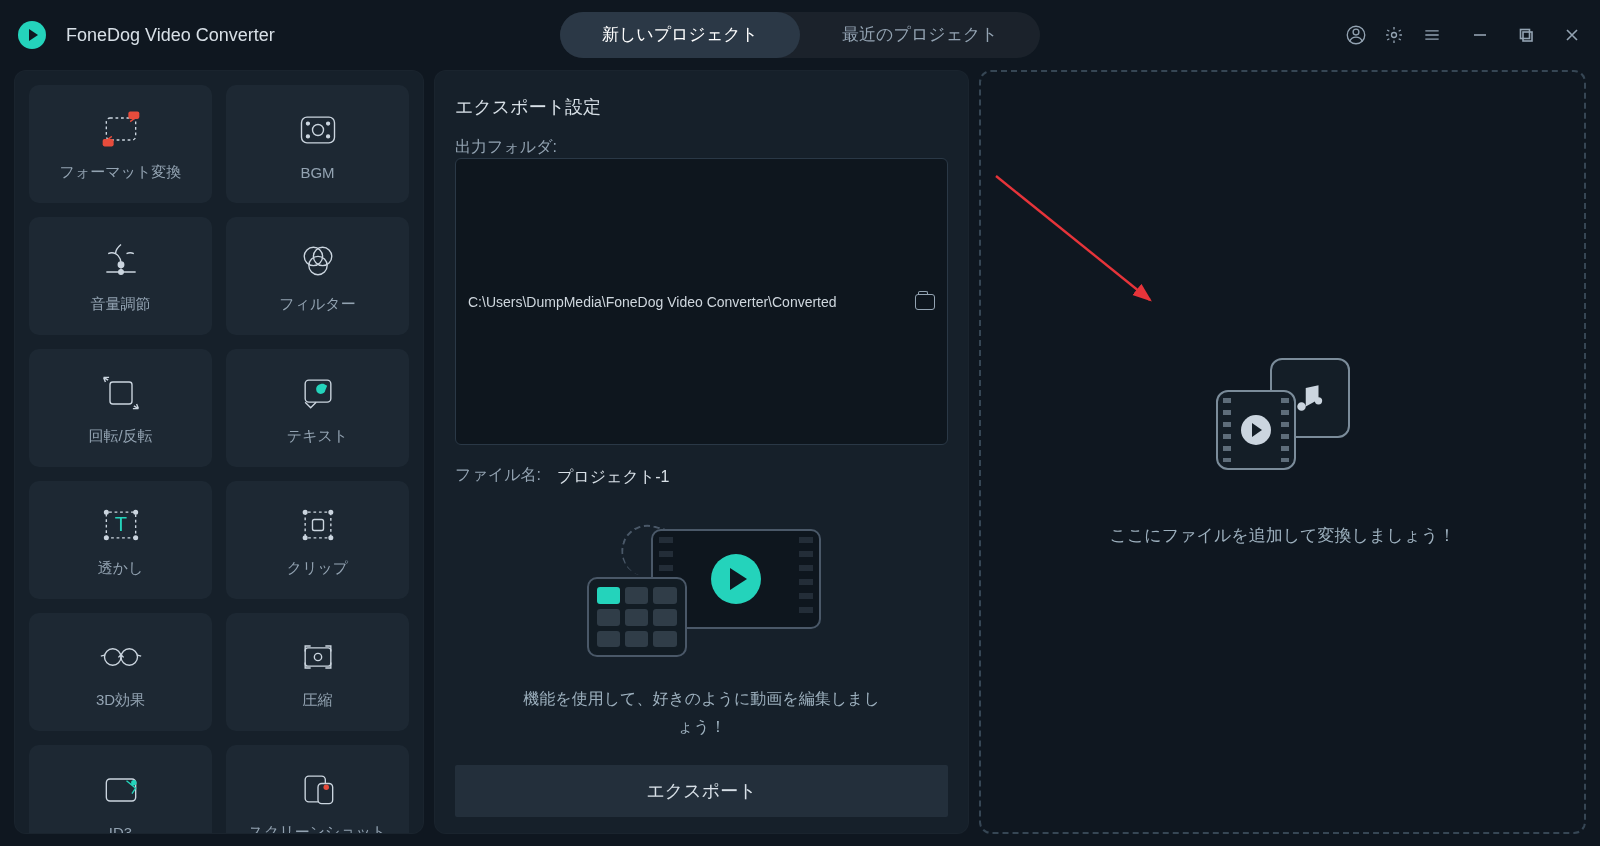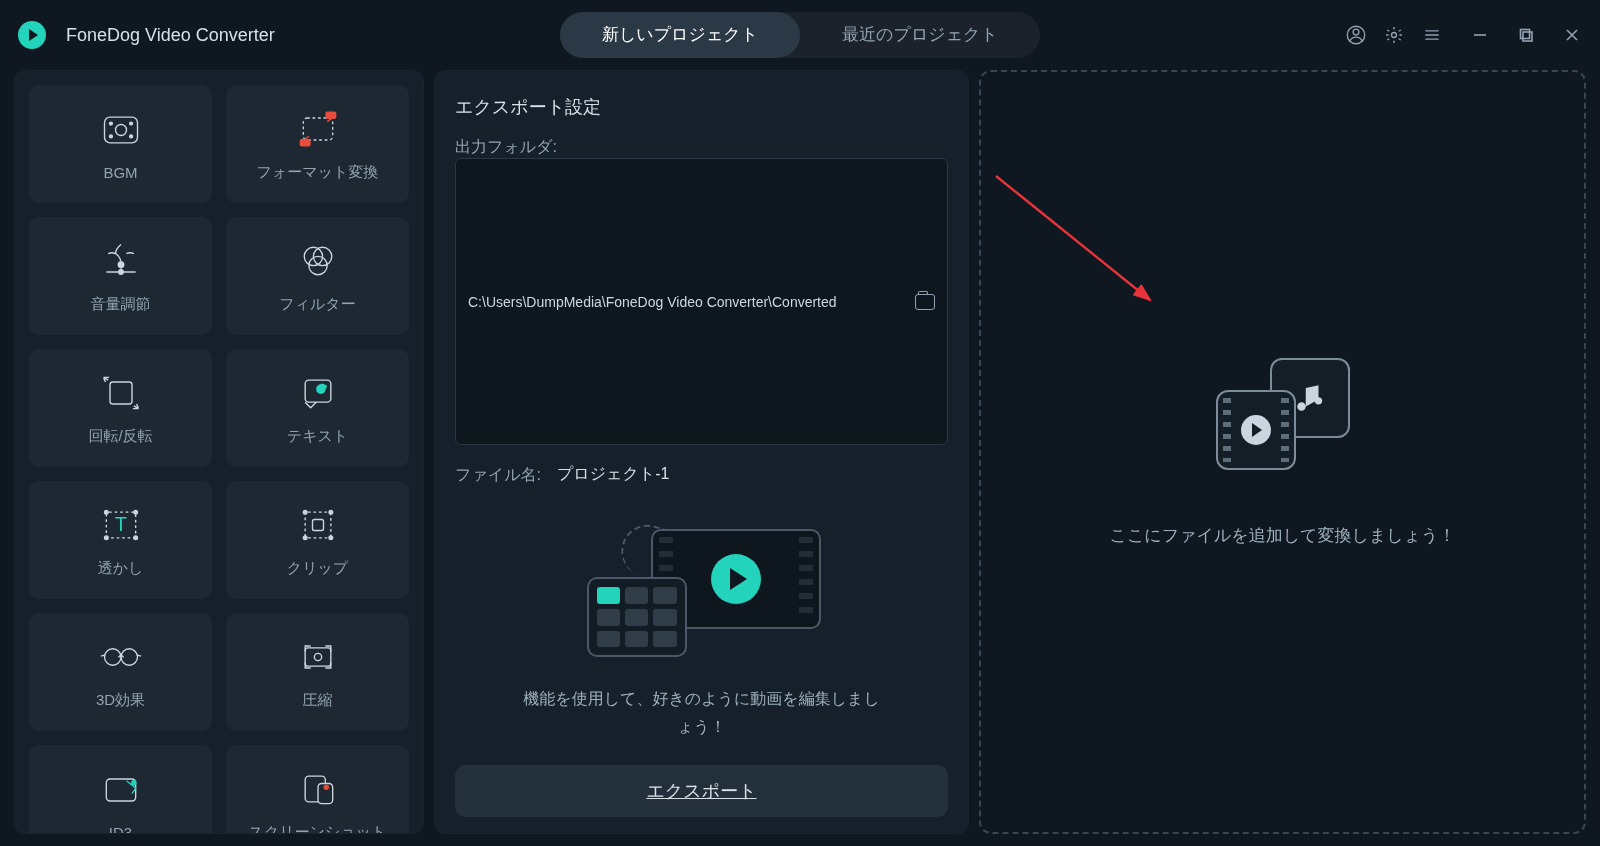--- a/index.html
+++ b/index.html
@@ -75,21 +75,21 @@
   gap:12px;cursor:pointer;text-align:center;
 }
 .tool.overflow{margin-bottom:-40px;}
 .tool .ticon{width:44px;height:44px;color:#cbd5df;display:grid;place-items:center;}
 .tool .ticon svg{width:100%;height:100%;stroke:currentColor;fill:none;stroke-width:1.5;}
 .tool .label{font-size:15px;color:var(--text-dim);}
 
 
 .center{background:var(--bg1);padding:24px 20px 16px 20px;display:flex;flex-direction:column;border:1px solid rgba(255,255,255,.02);}
 .section-title{font-size:18px;color:var(--text);margin-bottom:18px;}
-.form-row{display:flex;align-items:flex-start;gap:16px;margin-bottom:18px;}
+.form-row{display:flex;align-items:flex-end;gap:16px;margin-bottom:18px;}
 .form-label{font-size:16px;color:var(--text-dim);white-space:nowrap;}
 .path-field{
   flex:1;background:#0e161e;border:1px solid var(--border);border-radius:6px;
   height:42px;display:flex;align-items:center;padding:12px 12px;gap:10px;color:#cfd7de;
 }
 .path-field .path-text{flex:1;overflow:hidden;text-overflow:ellipsis;white-space:nowrap;font-size:14px;}
 .path-field .folder-ic{width:20px;height:16px;border:1.5px solid var(--text-dim);border-radius:3px;position:relative;cursor:pointer;}
 .path-field .folder-ic::before{content:"";position:absolute;top:-4px;left:2px;width:8px;height:3px;border:1.5px solid var(--text-dim);border-bottom:none;border-radius:2px 2px 0 0;}
 .file-name{background:transparent;border:none;outline:none;color:var(--text);font-size:16px;}
 
@@ -107,22 +107,22 @@
 .film .play{width:50px;height:50px;border-radius:50%;background:var(--accent);display:grid;place-items:center;}
 .film .play::before{content:"";border-left:17px solid var(--bg0);border-top:11px solid transparent;border-bottom:11px solid transparent;margin-left:5px;}
 .film.front{left:10px;top:48px;width:100px;height:80px;background:#121c24;}
 .film.front .grid{position:absolute;inset:8px;display:grid;grid-template:repeat(3,1fr)/repeat(3,1fr);gap:5px;}
 .film.front .cell{background:#303d48;border-radius:3px;}
 .film.front .cell.hi{background:var(--accent);}
 .dotted-c{position:absolute;left:44px;top:-2px;width:70px;height:52px;border:2px dashed #4a5868;border-radius:30px;border-right:none;border-bottom:none;transform:rotate(15deg);}
 .placeholder-text{color:#9db0be;font-size:16px;text-align:center;max-width:360px;line-height:1.7;}
 
 .export-btn{
-  margin-top:auto;height:52px;border-radius:10px;background:var(--bg3);
-  display:grid;place-items:center;font-size:18px;color:var(--text);cursor:pointer;text-decoration:underline;
+  margin-top:auto;height:52px;border-radius:2px;background:var(--bg3);
+  display:grid;place-items:center;font-size:18px;color:var(--text);cursor:pointer;
 }
 
 
 .dropzone{
   border:2px dashed var(--border-dash);border-radius:12px;display:flex;
   flex-direction:column;align-items:center;justify-content:center;gap:54px;
   position:relative;
 }
 .drop-illustration{position:relative;width:134px;height:112px;}
 .media-card{
@@ -194,40 +194,40 @@
     </div>
   </div>
 </div>
 
 <div class="main">
 
   <div class="panel sidebar">
     <div class="tool">
       <div class="ticon">
         <svg viewBox="0 0 48 48">
+            <rect x="8" y="12" width="32" height="24" rx="4" stroke-dasharray="3 3"></rect>
+            <path d="M14 32 6 38M34 16l8-6" stroke="#e74c3c"></path>
+            <rect x="4" y="35" width="12" height="8" rx="2" fill="#e74c3c" stroke="none"></rect>
+            <rect x="32" y="5" width="12" height="8" rx="2" fill="#e74c3c" stroke="none"></rect>
+          </svg>
+      </div>
+      <div class="label">フォーマット変換</div>
+    </div>
+    <div class="tool">
+      <div class="ticon">
+        <svg viewBox="0 0 48 48">
             <rect x="6" y="10" width="36" height="28" rx="6"></rect>
             <circle cx="24" cy="24" r="6"></circle>
             <circle cx="13" cy="17" r="1.6" fill="currentColor"></circle>
             <circle cx="35" cy="17" r="1.6" fill="currentColor"></circle>
             <circle cx="13" cy="31" r="1.6" fill="currentColor"></circle>
             <circle cx="35" cy="31" r="1.6" fill="currentColor"></circle>
           </svg>
       </div>
       <div class="label">BGM</div>
-    </div>
-    <div class="tool">
-      <div class="ticon">
-        <svg viewBox="0 0 48 48">
-            <rect x="8" y="12" width="32" height="24" rx="4" stroke-dasharray="3 3"></rect>
-            <path d="M14 32 6 38M34 16l8-6" stroke="#e74c3c"></path>
-            <rect x="4" y="35" width="12" height="8" rx="2" fill="#e74c3c" stroke="none"></rect>
-            <rect x="32" y="5" width="12" height="8" rx="2" fill="#e74c3c" stroke="none"></rect>
-          </svg>
-      </div>
-      <div class="label">フォーマット変換</div>
     </div>
     <div class="tool">
       <div class="ticon">
         <svg viewBox="0 0 48 48">
             <path d="M24 6c-6 5-6 10-6 10s6 3 6 10"></path>
             <path d="M18 16c0 0-4-2-8 0M30 16c0 0 4-2 8 0"></path>
             <circle cx="24" cy="28" r="3" fill="currentColor"></circle>
             <path d="M8 36h32M24 32v4"></path>
             <circle cx="24" cy="36" r="2.5" fill="currentColor"></circle>
           </svg>

